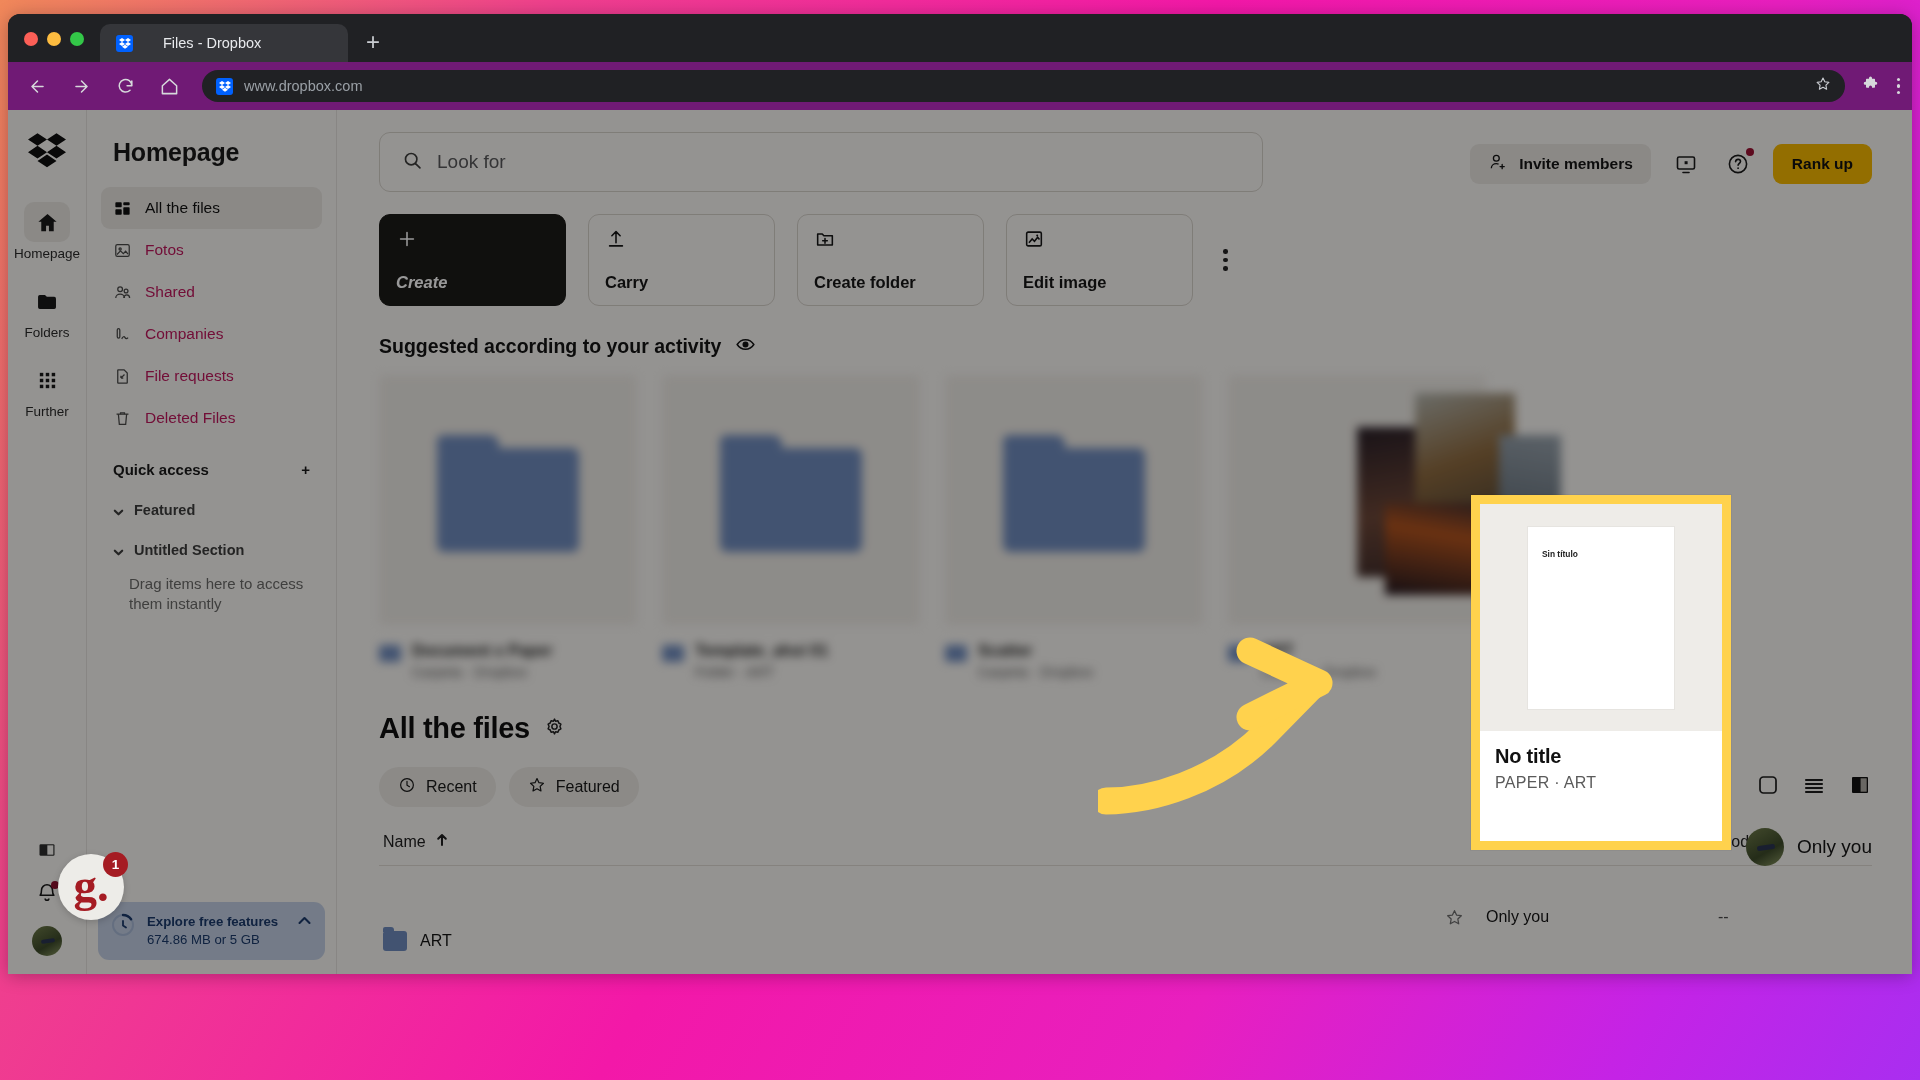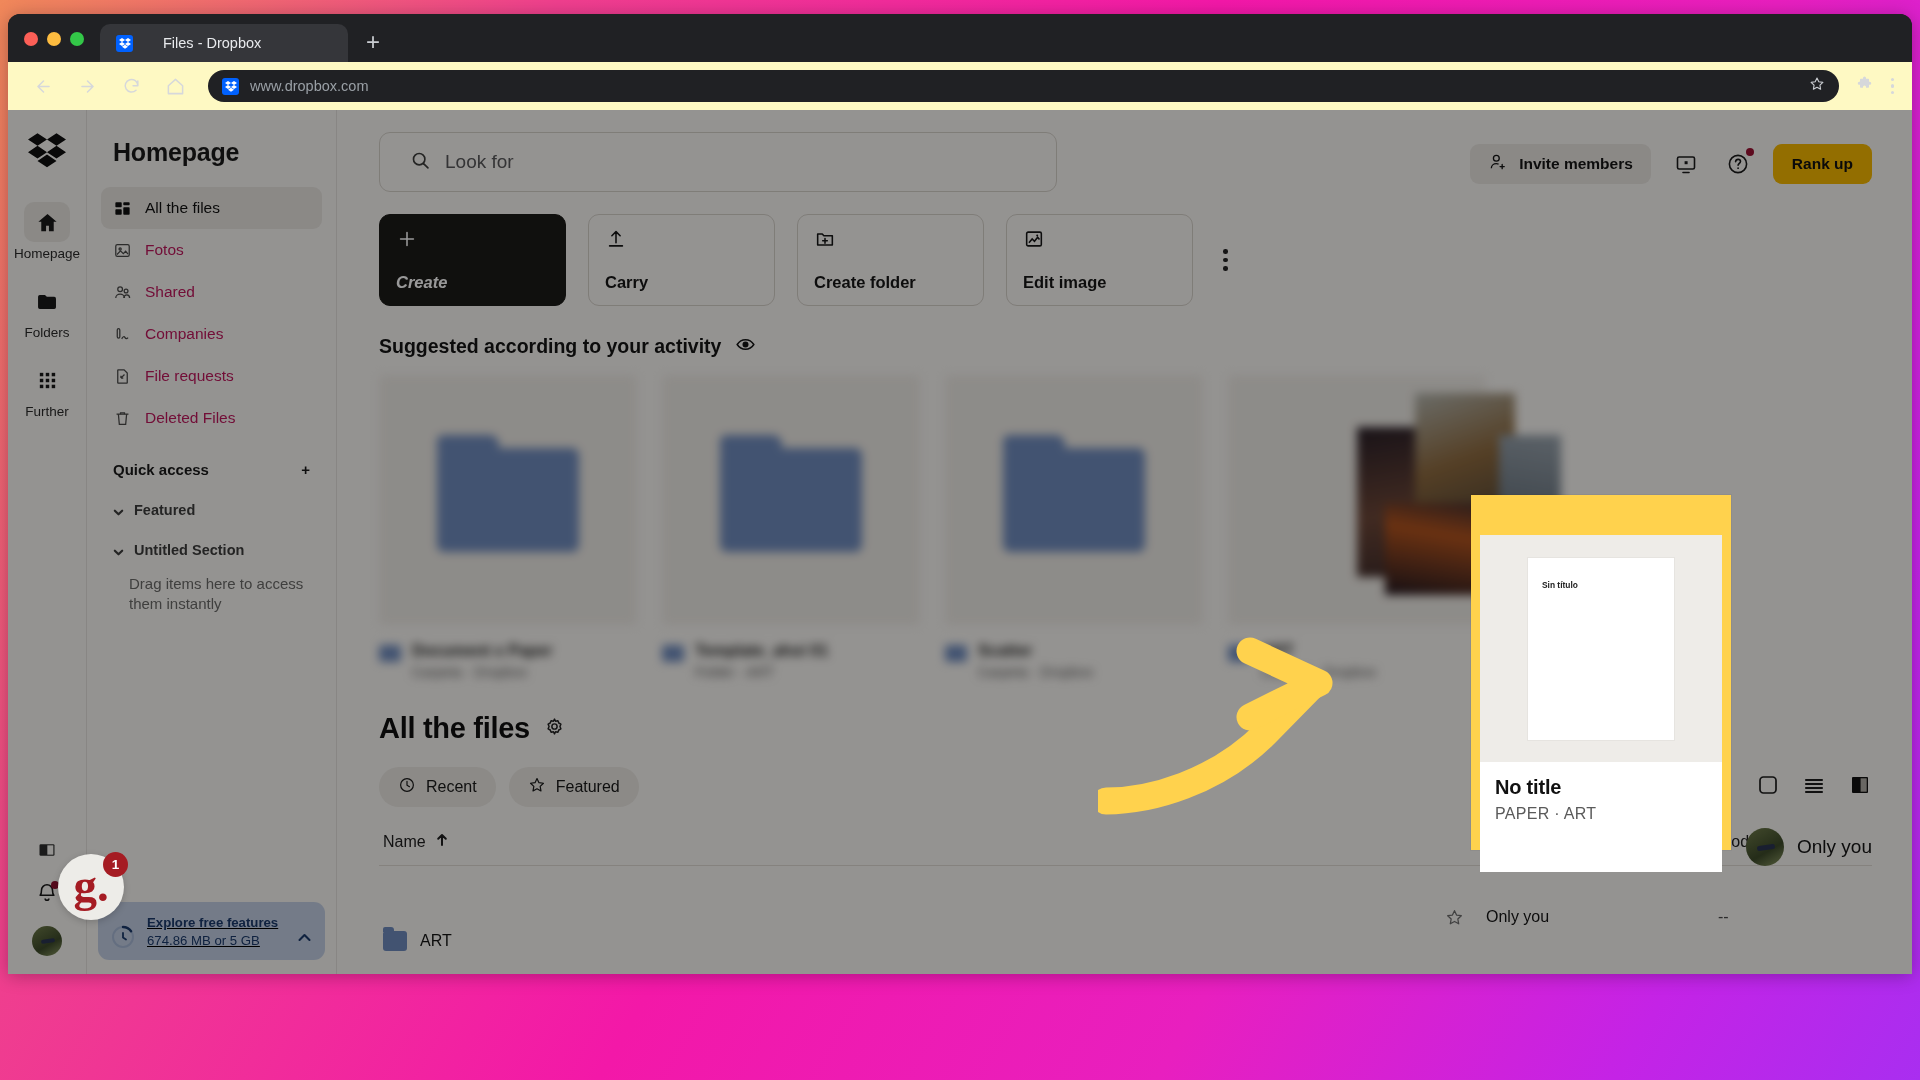--- a/index.html
+++ b/index.html
@@ -51,22 +51,22 @@
   }
   .favicon svg { width: 12px; height: 12px; }
   .tab-title { white-space: nowrap; overflow: hidden; text-overflow: ellipsis; margin-left: 20px; }
   .newtab {
     color: #c9ccd1; font-size: 24px; line-height: 1;
     margin: 0 0 8px 18px; font-weight: 300; cursor: default;
   }
 
   
   .toolbar {
-    height: 48px; background: #fef9c3;
-    display: flex; align-items: center; gap: 0px; padding: 0 18px;
+    height: 48px; background: #701a75;
+    display: flex; align-items: center; gap: 0px; padding: 0 12px;
   }
   .navbtn {
     width: 34px; height: 34px; margin-right: 10px;
     display: flex; align-items: center; justify-content: center;
     color: #d6d8db;
   }
   .navbtn svg { width: 19px; height: 19px; stroke: #d6d8db; fill: none; stroke-width: 1.9; }
   .omnibox {
     flex: 1; height: 32px; background: #202124;
     border-radius: 16px; display: flex; align-items: center;
@@ -157,22 +157,22 @@
     display: flex; align-items: center; gap: 10px;
     padding: 0 12px; height: 40px; font-size: 14.5px; font-weight: 600; color: #3d3d3c;
   }
   .chev { width: 11px; height: 11px; display:inline-block; }
   .chev svg { width: 11px; height: 11px; stroke: #3d3d3c; stroke-width: 2.4; fill: none; }
   .drag-hint { padding: 4px 12px 0 28px; font-size: 15px; color: #6a6a68; line-height: 1.35; }
 
   .storage {
     position: absolute; left: 11px; bottom: 14px; right: 11px;
     background: #c2cee3; border-radius: 11px;
-    display: flex; align-items: flex-end; gap: 11px;
-    padding: 10px 12px; height: 58px; text-decoration: underline;
+    display: flex; align-items: flex-start; gap: 11px;
+    padding: 10px 12px; height: 58px;
   }
   .storage .ring { width: 26px; height: 26px; flex: 0 0 26px; }
   .storage .txt { flex: 1; }
   .storage .t1 { font-size: 13.2px; font-weight: 700; color: #1b3a6b; line-height: 1.3; }
   .storage .t2 { font-size: 13.2px; color: #1b3a6b; line-height: 1.35; }
   .storage .caret svg { width: 17px; height: 17px; stroke: #1b3a6b; stroke-width: 2.1; fill: none; }
 
   
   .g-badge {
     position: absolute; left: 50px; bottom: 54px; z-index: 60;
@@ -186,22 +186,22 @@
     width: 25px; height: 25px; border-radius: 50%;
     background: #a51c23; color: #fff; font-size: 13.5px; font-weight: 700;
     display: flex; align-items: center; justify-content: center;
   }
 
   
   .main { flex: 1; padding: 22px 40px 0 42px; overflow: hidden; position: relative; }
 
   .topbar { display: flex; align-items: flex-start; gap: 20px; }
   .search {
-    width: 678px; height: 60px; border: 1px solid #d4d0c9; border-radius: 11px;
-    display: flex; align-items: center; gap: 14px; padding: 0 30px;
+    width: 884px; height: 60px; border: 1px solid #d4d0c9; border-radius: 11px;
+    display: flex; align-items: center; gap: 14px; padding: 0 22px;
   }
   .search svg { width: 21px; height: 21px; stroke: #3c3c3b; fill: none; stroke-width: 1.9; }
   .search .ph { font-size: 19px; color: #58585a; }
   .topactions { margin-left: auto; display: flex; align-items: center; gap: 18px; padding-top: 12px; }
   .invite {
     display: flex; align-items: center; gap: 11px;
     height: 40px; padding: 0 18px; border-radius: 9px; background: #e8e5e0;
     font-size: 15.5px; font-weight: 600; color: #151515;
   }
   .invite svg { width: 20px; height: 20px; stroke: #151515; fill: none; stroke-width: 1.6; }
@@ -293,21 +293,21 @@
   .td-access { width: 232px; }
   .td-mod { width: 150px; color: #4a4a4a; }
 
   
   .spotlight {
     position: absolute; z-index: 70;
     left: 1463px; top: 385px; width: 260px; height: 355px;
     background: #ffd24d; padding: 9px;
     box-shadow: 0 0 0 1px rgba(0,0,0,.04);
   }
-  .spot-inner { background: #fff; width: 100%; height: 100%; display: flex; flex-direction: column; margin-top: 31px; }
+  .spot-inner { background: #fff; width: 100%; height: 100%; display: flex; flex-direction: column; }
   .spot-thumb { height: 227px; background: #eeece8; display: flex; align-items: center; justify-content: center; }
   .doc-page { width: 146px; height: 182px; background: #fff; padding: 16px 14px; box-shadow: 0 0 0 1px rgba(0,0,0,.03); }
   .doc-page .dt { font-size: 8.4px; font-weight: 700; color: #222; }
   .spot-meta { padding: 14px 15px 0 15px; }
   .spot-meta .n { font-size: 20px; font-weight: 600; color: #111; letter-spacing: -.2px; }
   .spot-meta .s { font-size: 16px; color: #5a5a5a; margin-top: 6px; letter-spacing: .3px; }
 
   
   .arrow { position: absolute; z-index: 65; left: 1090px; top: 495px; width: 290px; height: 210px; pointer-events: none; }
 </style>

